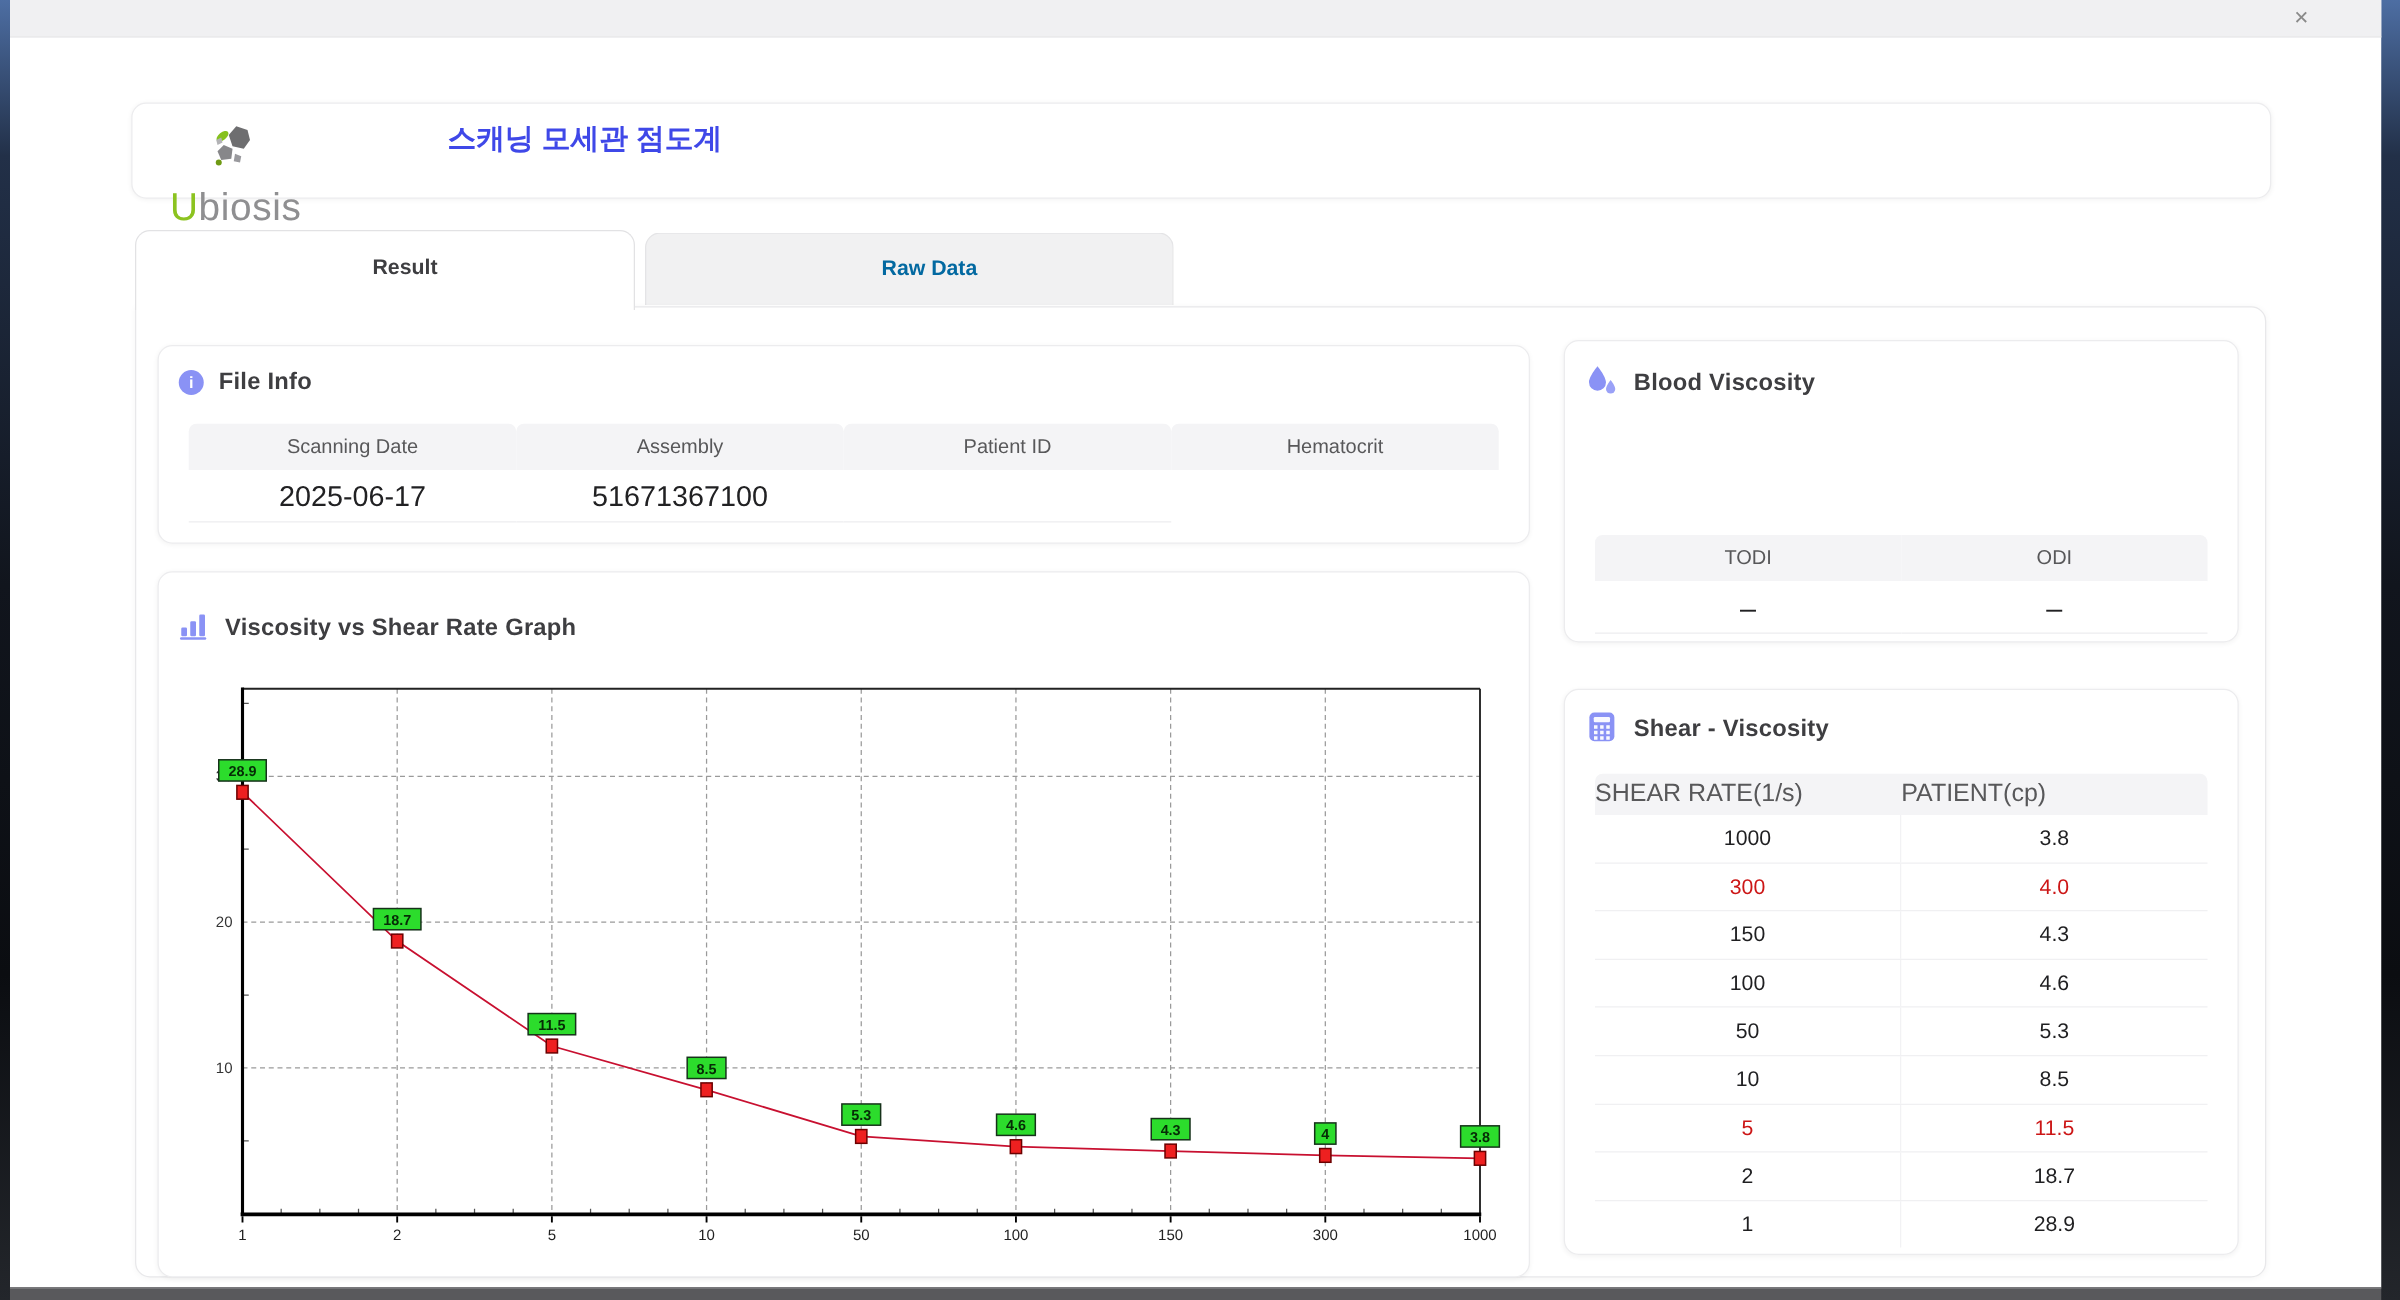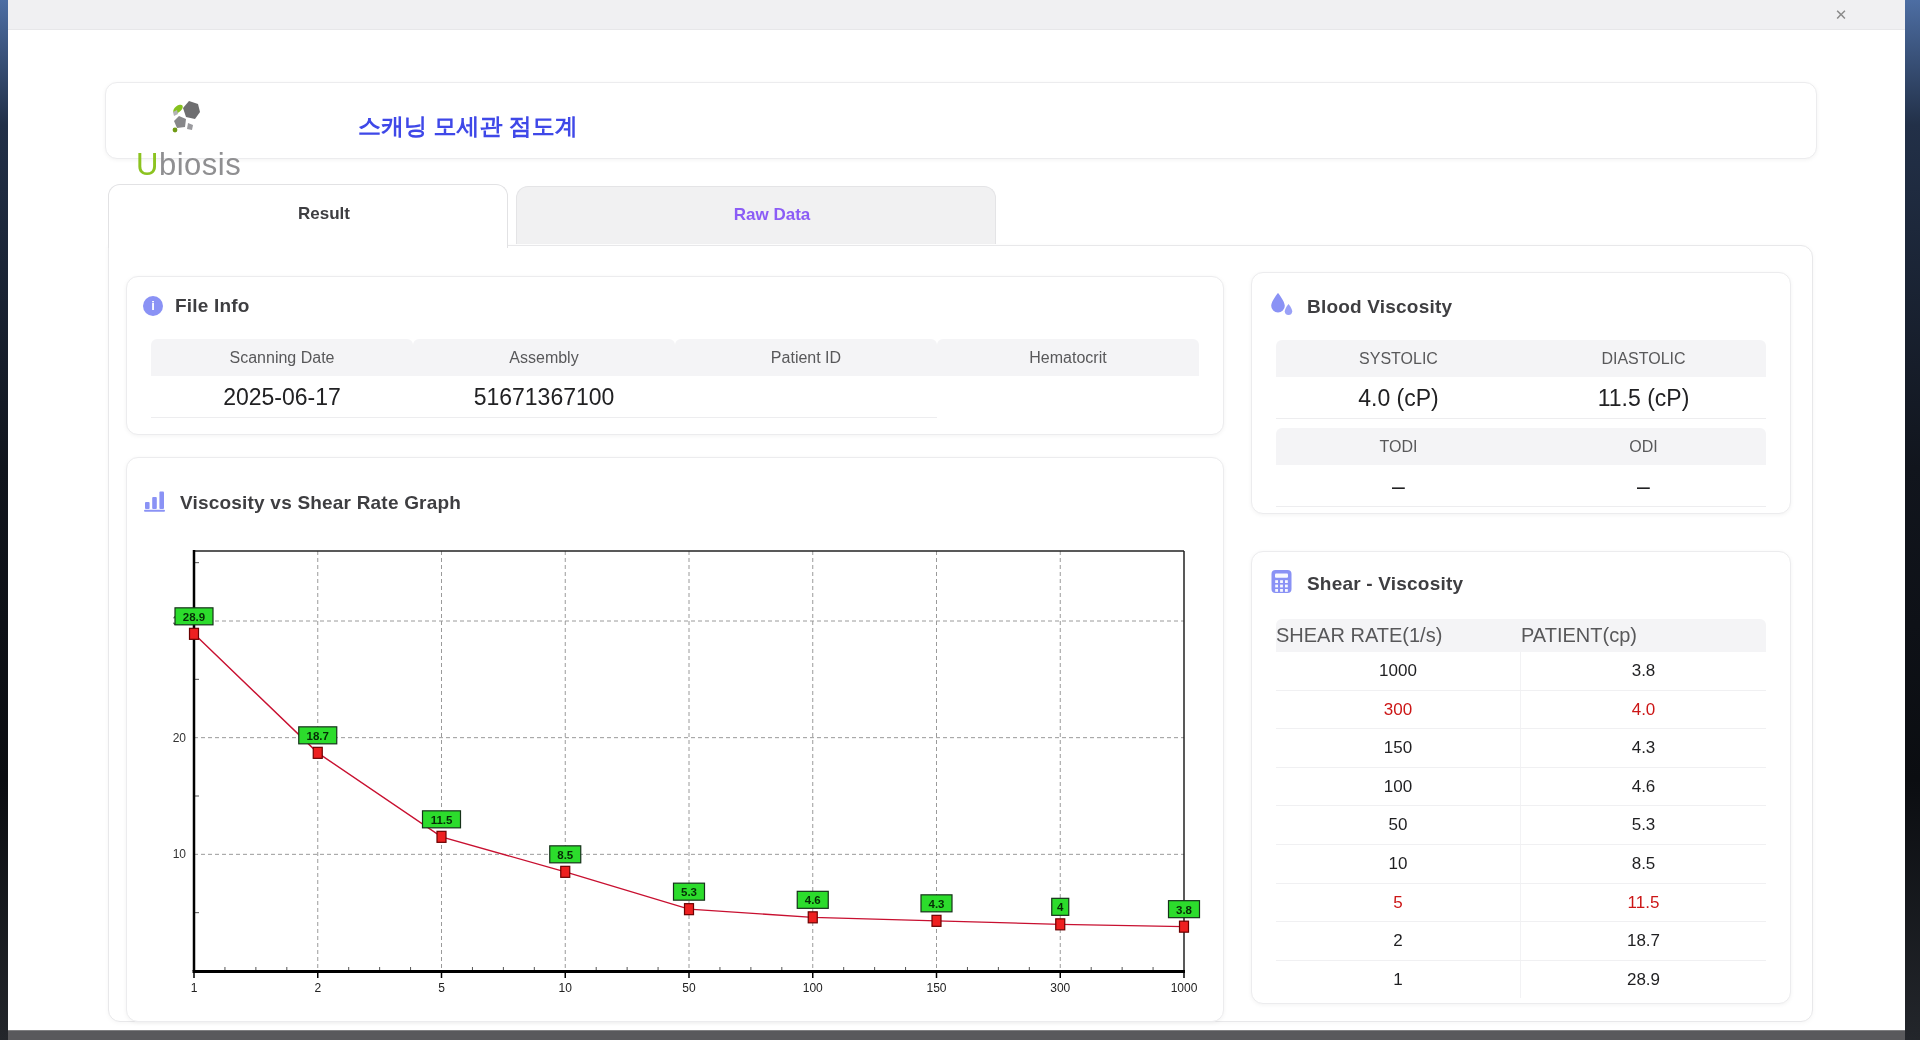--- a/index.html
+++ b/index.html
@@ -17,27 +17,27 @@
   
   .card { position:absolute; background:#fff; border:1px solid #ececee; border-radius:12px; box-shadow:0 1px 4px rgba(0,0,0,.05); }
   .section-head { position:absolute; display:flex; align-items:center; gap:12px; }
   .section-title { font-size:19px; font-weight:700; color:#3e3e41; letter-spacing:.2px; }
 
   
   .brand { position:absolute; left:30px; top:16px; display:flex; align-items:center; gap:8px;flex-direction:column; }
   .brand-text { font-size:31px; letter-spacing:.5px; font-weight:500; }
   .brand-text .u { color:#8cc320; }
   .brand-text .rest { color:#8f8f91; }
-  .app-title { position:absolute; left:252px; top:28px; font-size:23px; font-weight:700; color:#3f48e8; }
+  .app-title { position:absolute; left:252px; top:12px; font-size:23px; font-weight:700; color:#3f48e8; }
 
   
   .tab { position:absolute; text-align:center; font-size:17px; font-weight:600; cursor:pointer;padding-left:32px; }
   .tab-result { left:100px; top:184px; width:400px; height:64px; line-height:58px; background:#fff; color:#3e3e41;
     border:1px solid #e2e2e4; border-bottom:none; border-radius:12px 12px 0 0; z-index:3; }
-  .tab-raw { left:508px; top:186px; width:480px; height:58px; line-height:56px; background:#f1f1f2; color:#8b5cf6;
+  .tab-raw { left:508px; top:186px; width:423px; height:58px; line-height:56px; background:#f1f1f2; color:#0369a1;
     border:1px solid #e4e4e6; border-bottom:none; border-radius:12px 12px 0 0; z-index:1; }
   .main-panel { position:absolute; left:100px; top:245px; width:1705px; height:777px; background:#fff;
     border:1px solid #e8e8ea; border-radius:0 12px 12px 12px; box-shadow:0 1px 5px rgba(0,0,0,.04); z-index:2; }
 
   
   .icon-badge { width:20px; height:20px; border-radius:50%; background:#8a92f5; color:#fff; font-size:13px; font-weight:700;
     text-align:center; line-height:20px; flex:0 0 auto; }
 
   
   .fi-grid { position:absolute; left:24px; right:24px; top:62px; display:grid; grid-template-columns:repeat(4,1fr); }
@@ -222,26 +222,20 @@
   <div class="card" style="left:1243px; top:272px; width:540px; height:242px; z-index:4;">
     <div class="section-head" style="left:16px; top:18px;">
       <span>
         <svg width="27" height="27" viewBox="0 0 27 27">
           <path d="M10 2 C10 2 3.2 10.2 3.2 14.8 a6.8 6.8 0 0 0 13.6 0 C16.8 10.2 10 2 10 2 Z" fill="#8a92f5"></path>
           <path d="M20.5 13 C20.5 13 16.8 17.6 16.8 20.2 a3.7 3.7 0 0 0 7.4 0 C24.2 17.6 20.5 13 20.5 13 Z" fill="#9aa1f7"></path>
         </svg>
       </span>
       <div class="section-title">Blood Viscosity</div>
     </div>
-    <div class="bv-group" id="bv-g0" style="top:67px;">
-        <div class="cell-head">SYSTOLIC</div>
-        <div class="cell-head">DIASTOLIC</div>
-        <div class="cell-val">4.0 (cP)</div>
-        <div class="cell-val">11.5 (cP)</div>
-      </div>
     <div class="bv-group" id="bv-g1" style="top:155px;">
         <div class="cell-head">TODI</div>
         <div class="cell-head">ODI</div>
         <div class="cell-val">–</div>
         <div class="cell-val">–</div>
       </div>
   </div>
 
   <div class="card" style="left:1243px; top:551px; width:540px; height:453px; z-index:4;">
     <div class="section-head" style="left:16px; top:16px;">

